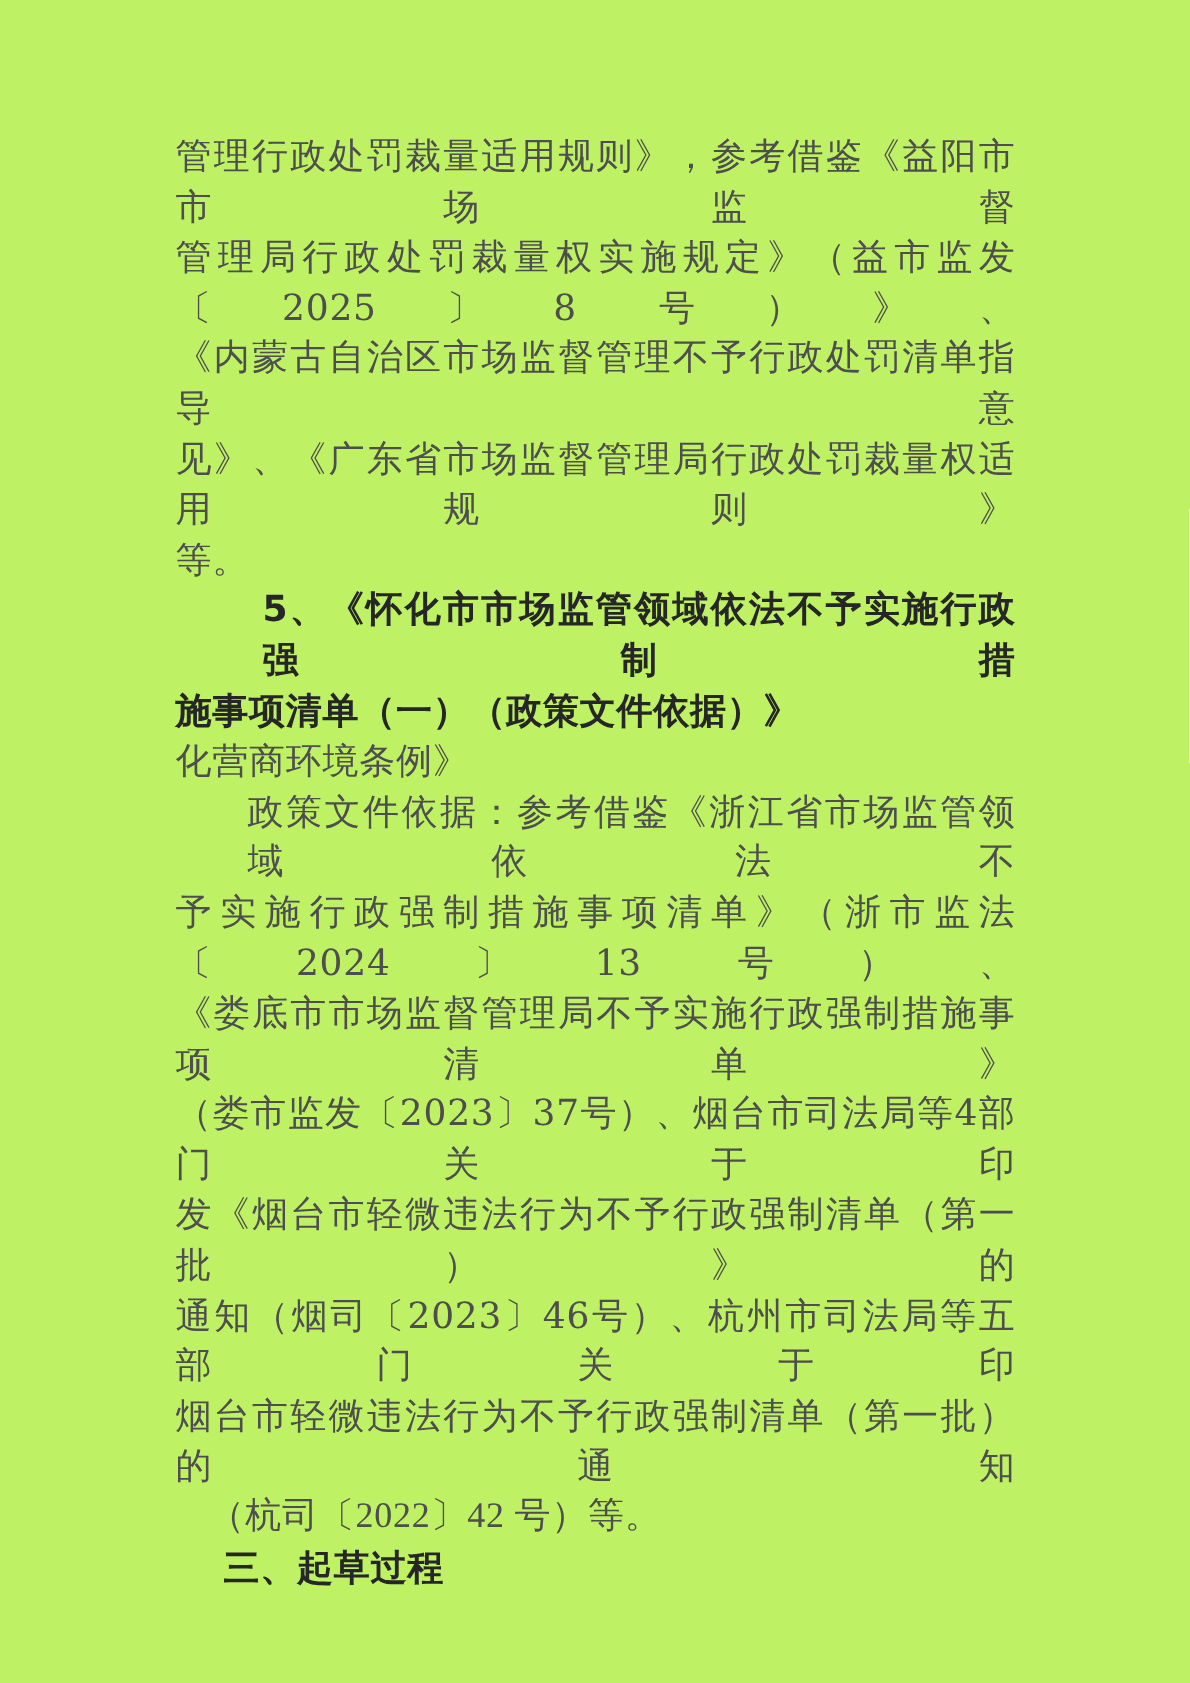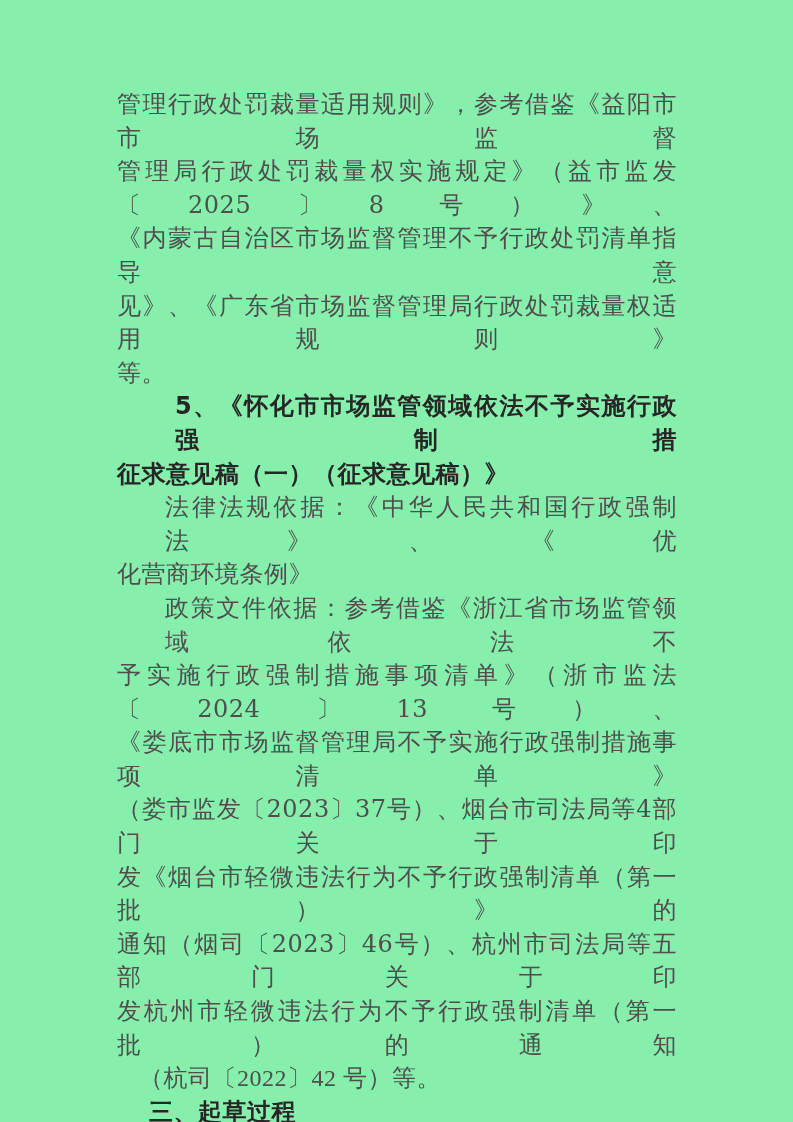--- a/index.html
+++ b/index.html
@@ -4,21 +4,21 @@
 <style>
   html, body {
     margin: 0;
     padding: 0;
     background: #ffffff;
   }
   .page {
     position: relative;
     width: 793px;
     height: 1122px;
-    background: #86efac;
+    background: #bef264;
     overflow: hidden;
   }
   .textblock {
     position: absolute;
     left: 117px;
     top: 88px;
     width: 560px;
     font-family: "DejaVu Serif", "Liberation Serif", serif;
     font-size: 24px;
     line-height: 33.6px;
@@ -53,27 +53,26 @@
 <body>
 
 <div class="page">
   <div class="textblock">
     <div class="line j">管理行政处罚裁量适用规则》，参考借鉴《益阳市市场监督</div>
     <div class="line j">管理局行政处罚裁量权实施规定》（益市监发〔2025〕8 号）》、</div>
     <div class="line j">《内蒙古自治区市场监督管理不予行政处罚清单指导意</div>
     <div class="line j">见》、《广东省市场监督管理局行政处罚裁量权适用规则》</div>
     <div class="line">等。</div>
     <div class="line hd ind-num j">5、《怀化市市场监管领域依法不予实施行政强制措</div>
-    <div class="line hd">征求意见稿（一）（征求意见稿）》</div>
-    <div class="line ind2 j">法律法规依据：《中华人民共和国行政强制法》、《优</div>
+    <div class="line hd">施事项清单（一）（政策文件依据）》</div>
     <div class="line">化营商环境条例》</div>
     <div class="line ind2 j">政策文件依据：参考借鉴《浙江省市场监管领域依法不</div>
     <div class="line j">予实施行政强制措施事项清单》（浙市监法〔2024〕13 号）、</div>
     <div class="line j">《娄底市市场监督管理局不予实施行政强制措施事项清单》</div>
     <div class="line j">（娄市监发〔2023〕37号）、烟台市司法局等4部门关于印</div>
     <div class="line j">发《烟台市轻微违法行为不予行政强制清单（第一批）》的</div>
     <div class="line j">通知（烟司〔2023〕46号）、杭州市司法局等五部门关于印</div>
-    <div class="line j">发杭州市轻微违法行为不予行政强制清单（第一批）的通知</div>
+    <div class="line j">烟台市轻微违法行为不予行政强制清单（第一批）的通知</div>
     <div class="line ind-paren">（杭司〔2022〕42 号）等。</div>
     <div class="line hd ind-head">三、起草过程</div>
 
   </div>
 </div>
 
 </body></html>

